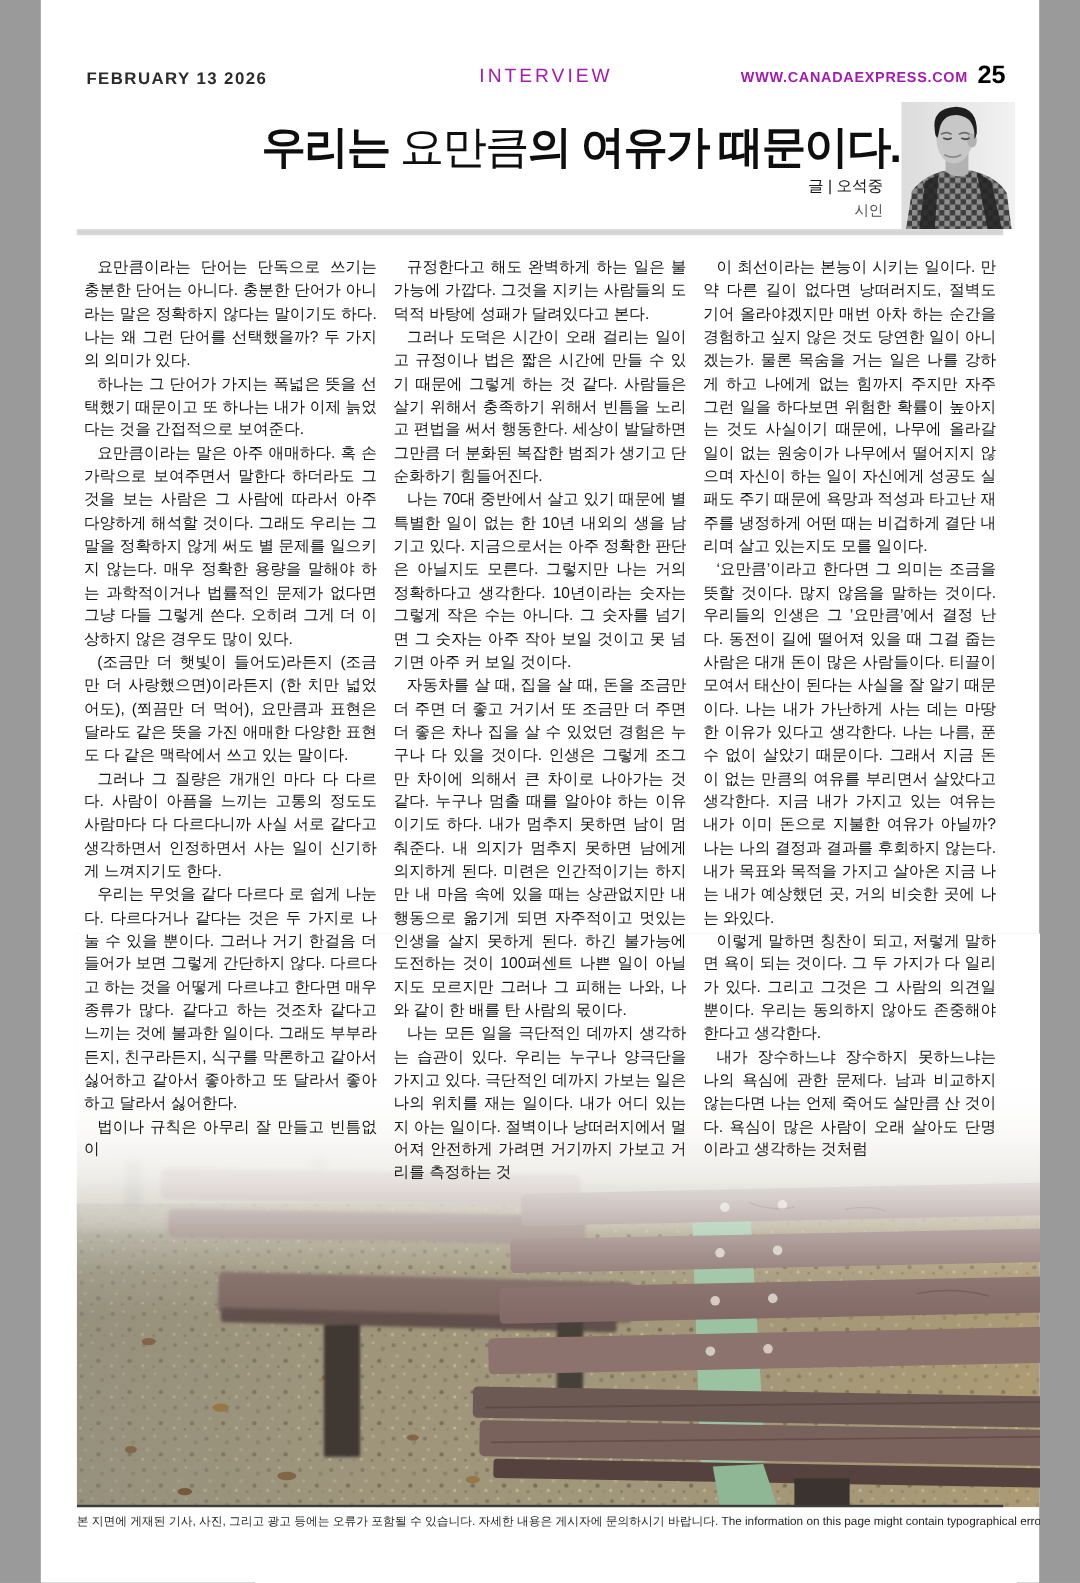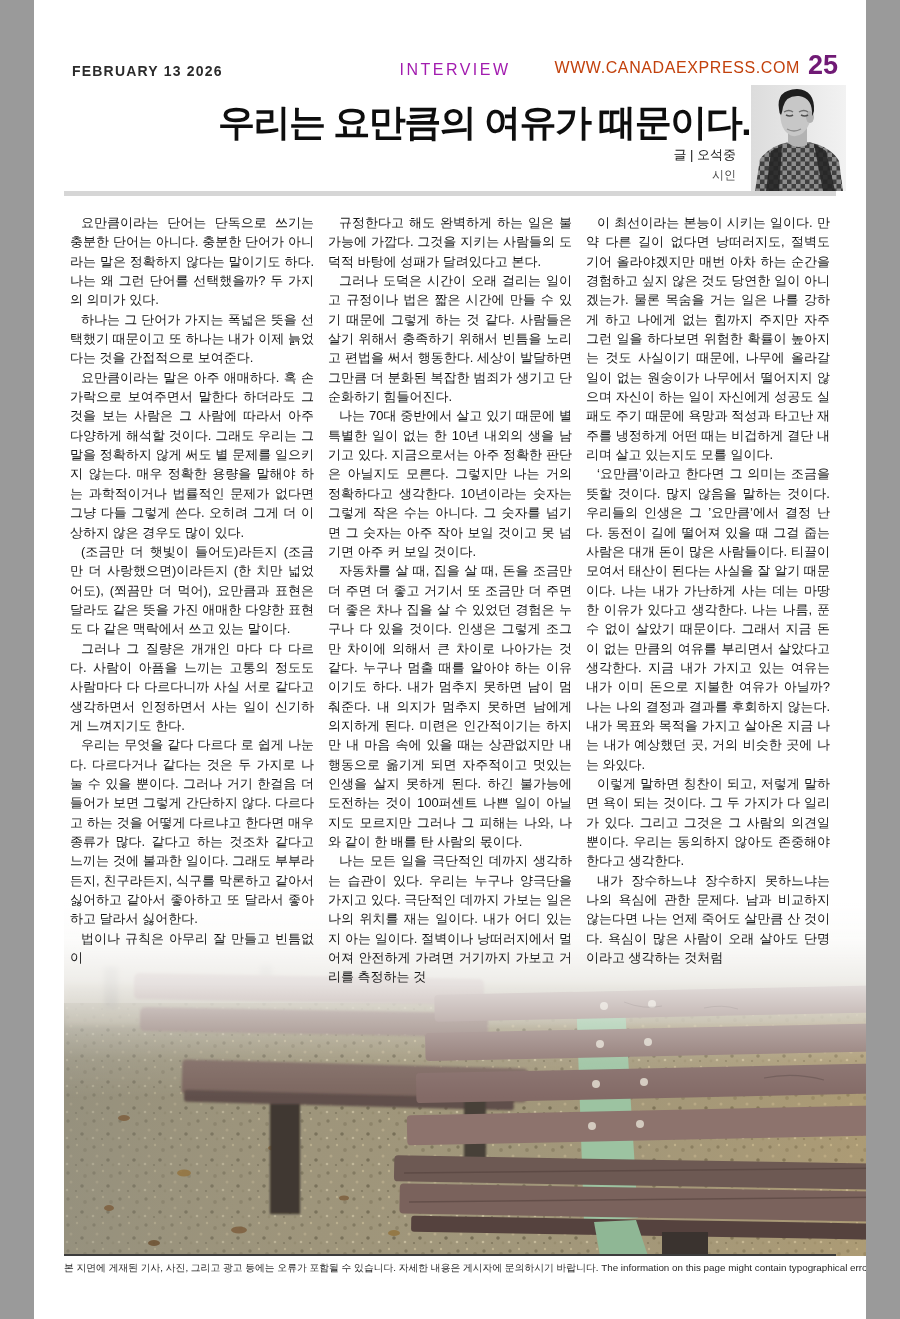--- a/index.html
+++ b/index.html
@@ -5,27 +5,27 @@
   *{margin:0;padding:0;box-sizing:border-box}
   html,body{background:#9a9a9a}
   .page{position:relative;width:832px;height:1319px;margin:0 auto;background:#fff;
         overflow:hidden;font-family:"Liberation Sans",sans-serif;color:#1c1c1c}
 
   
   .hdr{position:absolute;top:52px;left:38px;right:28px;display:flex;align-items:flex-end}
   .hdr-date{flex:1;font-size:14px;font-weight:700;letter-spacing:1.2px;color:#2b2b2b}
   .hdr-section{font-size:16px;font-weight:400;letter-spacing:2.5px;color:#a21caf}
   .hdr-right{flex:1;display:flex;justify-content:flex-end;align-items:flex-end;gap:8px}
-  .hdr-url{font-size:16px;font-weight:400;letter-spacing:.6px;color:#c2410c;padding-bottom:2px}
-  .hdr-page{font-size:27px;font-weight:800;line-height:1;color:#701a75}
+  .hdr-url{font-size:12px;font-weight:700;letter-spacing:.6px;color:#a21caf;padding-bottom:2px}
+  .hdr-page{font-size:21px;font-weight:800;line-height:1;color:#000000}
 
   
   .title{position:absolute;top:98px;left:105px;width:690px;text-align:center;
          font-size:37px;font-weight:600;letter-spacing:-1.5px;color:#0e0e0e;white-space:nowrap}
-  .title b{font-weight:700}
+  .title b{font-weight:400}
   .byline{position:absolute;top:147px;right:130px;text-align:right;line-height:1.25}
   .byline-credit{font-size:13px;font-weight:400;color:#111}
   .byline-role{font-size:12px;color:#4a4a4a;margin-top:5px}
   .author-photo{position:absolute;top:85px;right:20px;width:95px;height:106px;overflow:hidden}
   .author-photo svg{display:block;width:100%;height:100%}
   .bar{position:absolute;top:191px;left:30px;right:30px;height:5px;background:#d6d6d6}
 
   
   .cols{position:absolute;top:213px;left:36px;right:36px;display:flex;gap:14px;z-index:2}
   .col{flex:1;font-size:13px;line-height:19.35px;text-align:justify;text-justify:inter-character;

